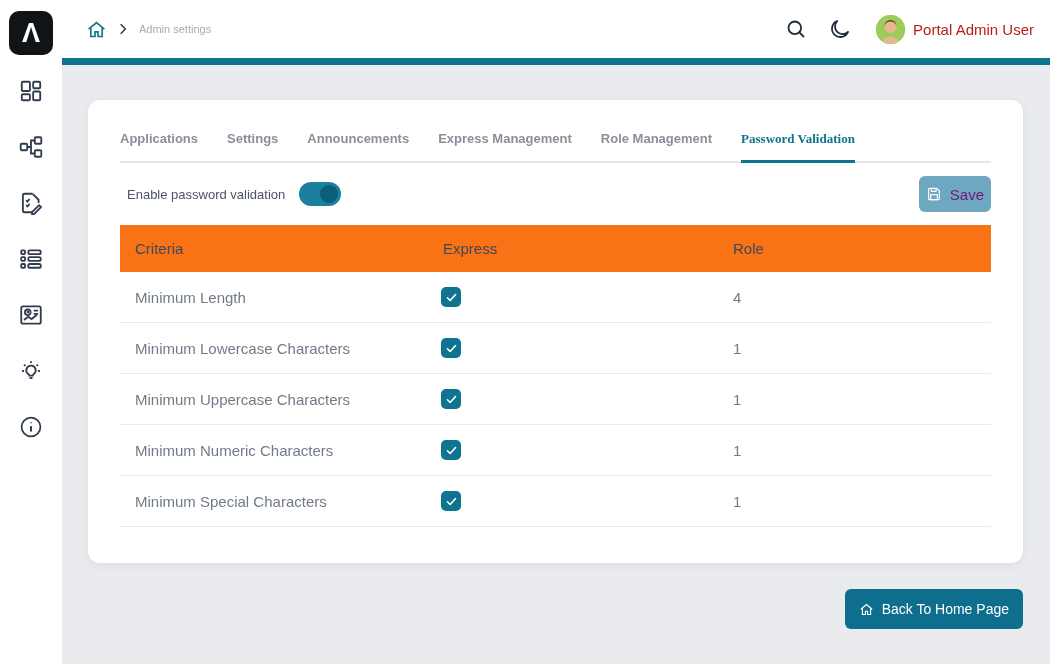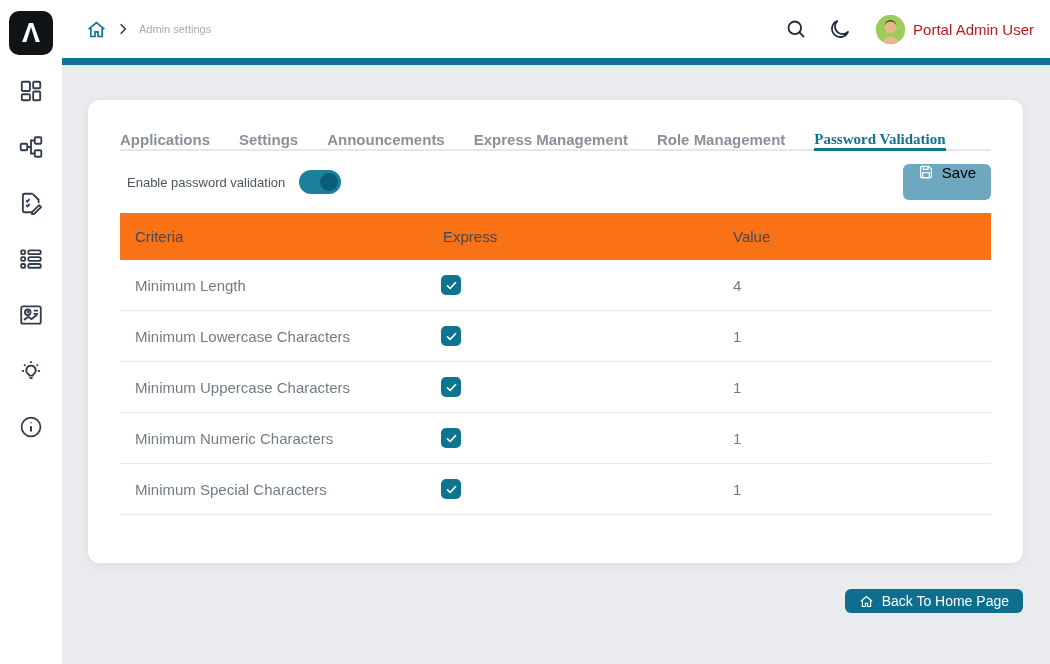--- a/index.html
+++ b/index.html
@@ -35,44 +35,44 @@
   .icon-btn + .icon-btn{margin-left:20px;}
   .avatar{width:29px;height:29px;border-radius:50%;background:#9ccd5a;margin-left:24px;overflow:hidden;cursor:pointer;flex:0 0 29px;}
   .user-name{font-size:15px;color:#b91c1c;margin-left:8px;cursor:pointer;}
   .accent-bar{height:7px;background:var(--accent);}
 
   .content{flex:1;background:var(--content-bg);overflow:hidden;}
 
   
   .card{margin:35px 27px 0 26px;height:463px;background:#fff;border-radius:12px;box-shadow:0 2px 10px rgba(40,50,70,.07);padding:0 32px;}
   .tabs{display:flex;gap:29px;padding-top:31px;border-bottom:2px solid #e4e7eb;}
-  .tab{font-size:15px;font-weight:700;color:#8a9099;border-bottom:3px solid transparent;margin-bottom:-2px;cursor:pointer;white-space:nowrap;}
+  .tab{font-size:13px;font-weight:700;color:#8a9099;padding-bottom:13px;border-bottom:3px solid transparent;margin-bottom:-2px;cursor:pointer;white-space:nowrap;}
   .tab.active{color:var(--accent);border-bottom-color:var(--accent);font-family:Liberation Serif, serif;}
 
   
   .toolbar{height:62px;display:flex;align-items:center;}
   .toggle-label{font-size:13px;color:#4b5563;margin-left:7px;}
   .toggle{width:42px;height:24px;border-radius:12px;background:#1b7f9e;margin-left:14px;position:relative;cursor:pointer;}
   .toggle .knob{position:absolute;top:3px;right:3px;width:18px;height:18px;border-radius:50%;background:var(--accent-dark);}
-  .save-btn{margin-left:auto;height:36px;padding:0 15px;border:none;border-radius:6px;background:var(--save-btn);color:#000000;font-size:15px;font-family:"Liberation Sans",sans-serif;display:flex;align-items:flex-start;gap:8px;cursor:pointer;}
+  .save-btn{margin-left:auto;height:36px;padding:0 7px;border:none;border-radius:6px;background:var(--save-btn);color:#701a75;font-size:15px;font-family:"Liberation Sans",sans-serif;display:flex;align-items:center;gap:8px;cursor:pointer;}
   .save-btn svg{width:16px;height:16px;}
 
   
   .table{width:100%;}
   .thead,.trow{display:grid;grid-template-columns:308px 290px 1fr;align-items:center;}
   .thead{height:47px;background:#f97316;font-size:15px;color:#3e4857;}
   .thead .cell{padding-left:15px;}
   .trow{height:51px;border-bottom:1px solid var(--border);font-size:15px;color:var(--row-text);}
   .trow .cell{padding-left:15px;display:flex;align-items:center;}
   .checkbox{width:20px;height:20px;border-radius:5px;background:var(--accent);display:flex;align-items:center;justify-content:center;cursor:pointer;margin-left:-2px;}
   .checkbox svg{width:13px;height:13px;}
 
   
   .footer-row{display:flex;justify-content:flex-end;margin:26px 27px 0 0;}
-  .back-btn{height:24px;padding:0 14px;border:none;border-radius:6px;background:var(--back-btn);color:#fff;font-size:14px;font-family:"Liberation Sans",sans-serif;display:flex;align-items:center;gap:8px;cursor:pointer;}
+  .back-btn{height:40px;padding:0 14px;border:none;border-radius:6px;background:var(--back-btn);color:#fff;font-size:14px;font-family:"Liberation Sans",sans-serif;display:flex;align-items:center;gap:8px;cursor:pointer;}
   .back-btn svg{width:15px;height:15px;}
 </style>
 </head>
 <body>
 
 <aside class="sidebar">
   <div class="logo">
     <span>Λ</span>
   </div>
   <nav class="side-nav">
@@ -203,21 +203,21 @@
             <rect x="7" y="13" width="10" height="7.5"></rect>
           </svg>
           <span>Save</span>
         </button>
       </div>
 
       <div class="table">
         <div class="thead">
           <div class="cell">Criteria</div>
           <div class="cell">Express</div>
-          <div class="cell">Value</div>
+          <div class="cell">Role</div>
         </div>
         <div id="tbody">
             <div class="trow">
     <div class="cell">
                 <span>Minimum Length</span>
               </div>
     <div class="cell">
       <span class="checkbox">
         <svg viewBox="0 0 24 24" fill="none" stroke="#fff" stroke-width="3" stroke-linecap="round" stroke-linejoin="round">
                     <path d="M4.5 12.5 l5 5 L19.5 6.5"></path>

